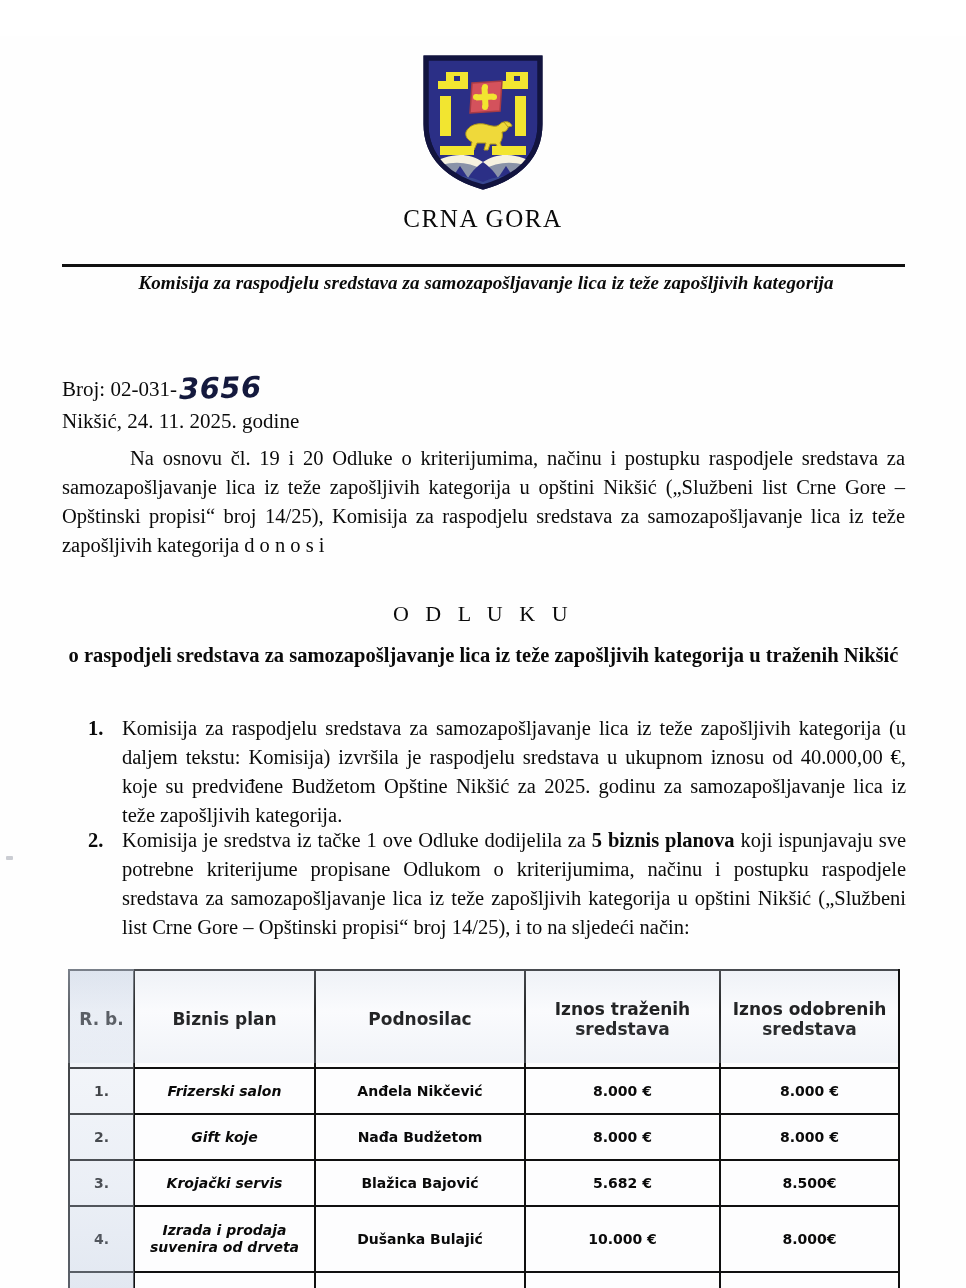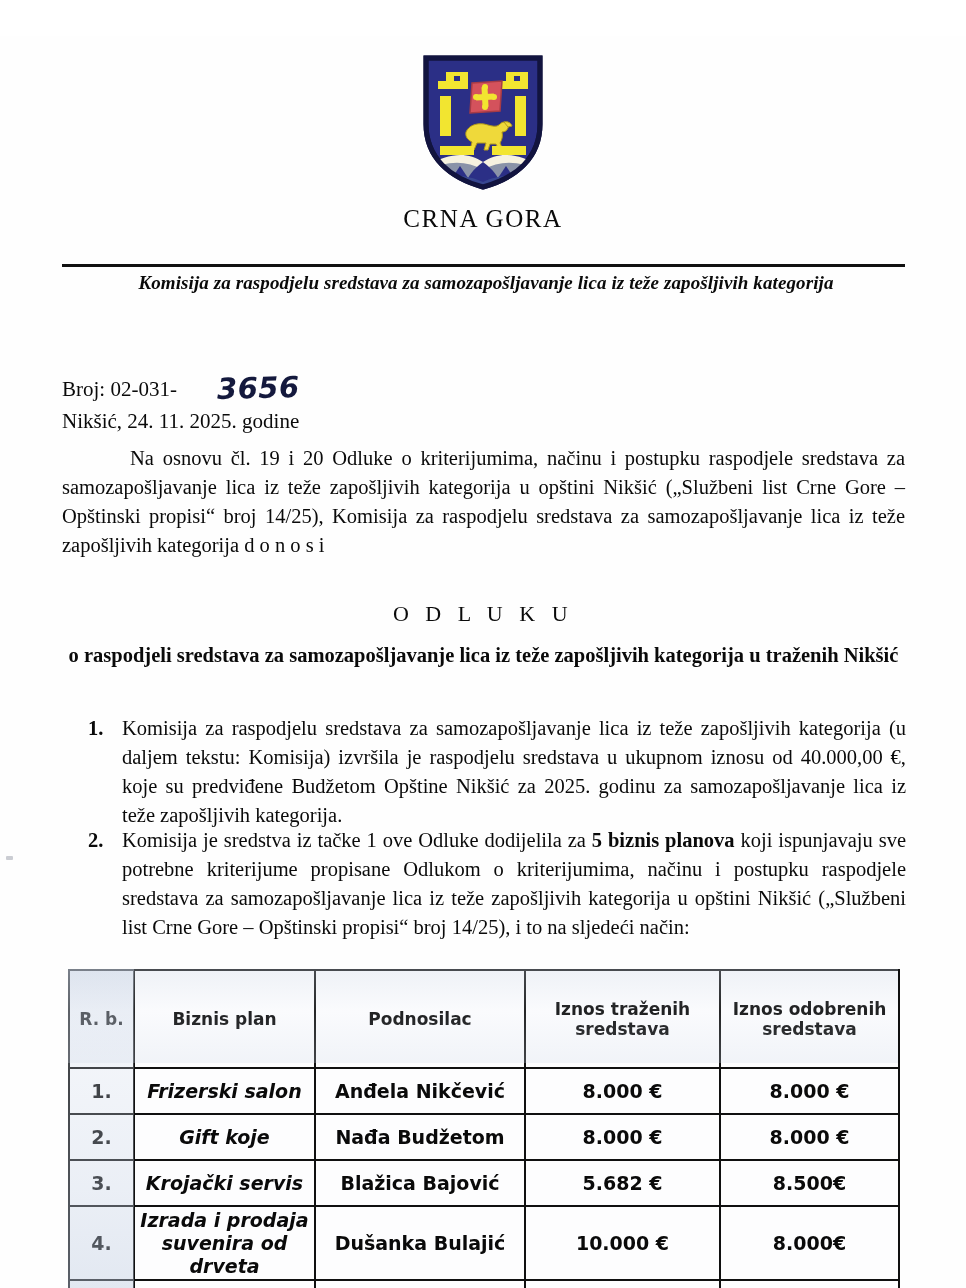--- a/index.html
+++ b/index.html
@@ -98,21 +98,20 @@
     position: absolute;
     left: 62px;
     top: 330px;
     font-size: 21px;
     line-height: 1.42;
   }
   .ref-row {
     white-space: nowrap;
     display: flex;
     align-items: baseline;
-    justify-content: space-between;
   }
   .handwritten {
     font-family: "DejaVu Sans", sans-serif;
     font-style: italic;
     font-weight: 700;
     font-size: 29px;
     letter-spacing: .5px;
     position: relative;
     top: 2px;
     margin-left: 2px;
@@ -201,21 +200,21 @@
     padding: 2px 4px;
     background: transparent;
   }
   table.alloc th {
     font-size: 17px;
     font-weight: 700;
     line-height: 1.2;
     height: 92px;
   }
   table.alloc td {
-    font-size: 19px;
+    font-size: 14px;
     font-weight: 700;
     height: 40px;
     line-height: 1.2;
     text-align: center;
   }
   td.c-rb { font-weight: 700; font-size: 17px; }
   td.c-plan {
     font-style: italic;
     font-weight: 700;
   }

